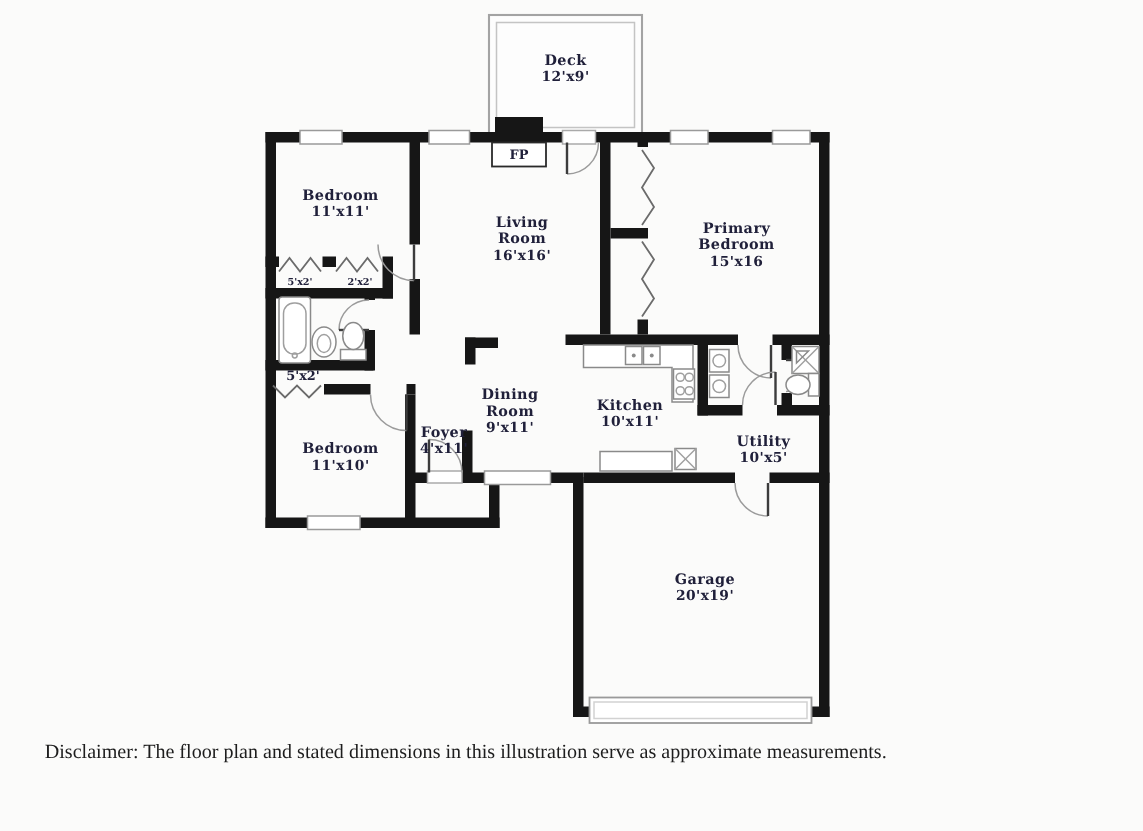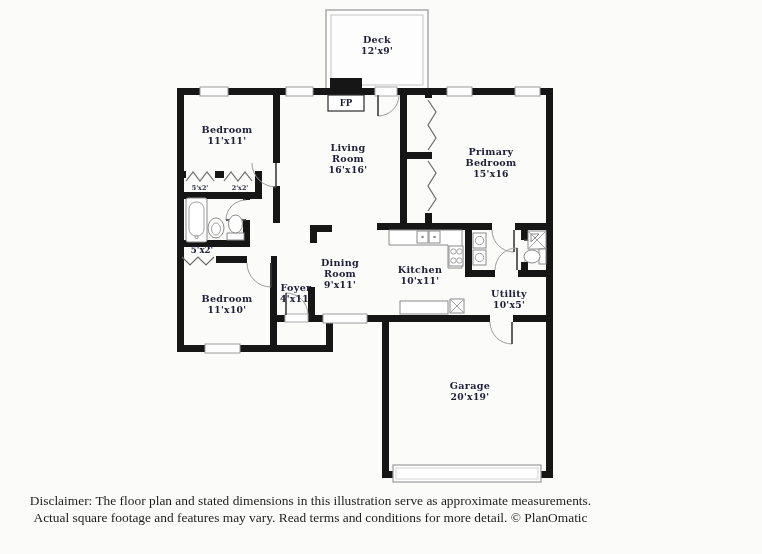--- a/index.html
+++ b/index.html
@@ -244,15 +244,14 @@
     <text class="room-name" x="509" y="297" text-anchor="middle">Utility</text>
     <text class="room-dims" x="509" y="308" text-anchor="middle">10'x5'</text>
 
     <text class="room-name" x="470" y="389" text-anchor="middle">Garage</text>
     <text class="room-dims" x="470" y="400" text-anchor="middle">20'x19'</text>
   </g>
 </svg>
 
   <div class="footer">
     <div>Disclaimer: The floor plan and stated dimensions in this illustration serve as approximate measurements.</div>
-    <div>Actual square footage and features may vary. Read terms and conditions for more detail. © PlanOmatic</div>
   </div>
 </div>
 
 </body></html>

